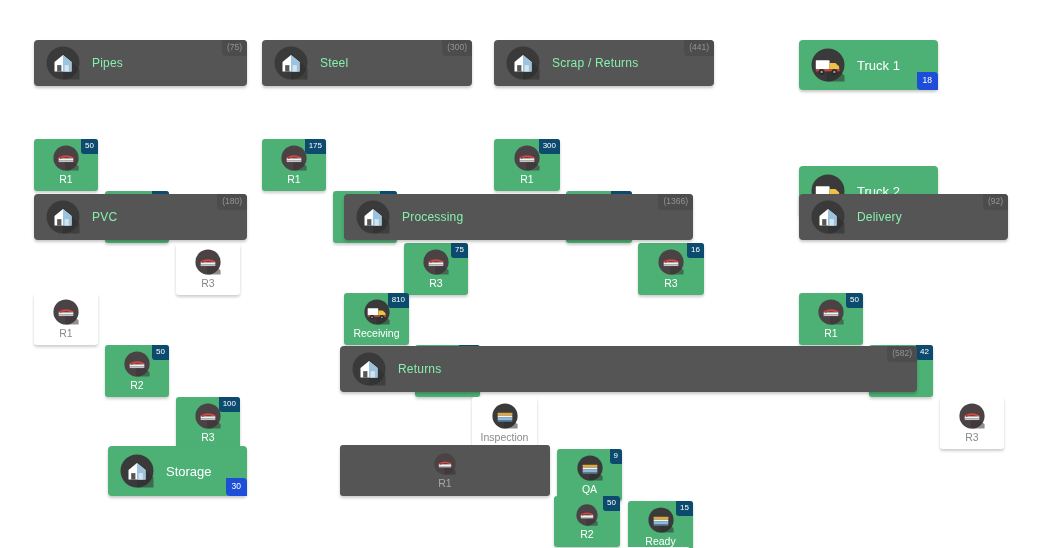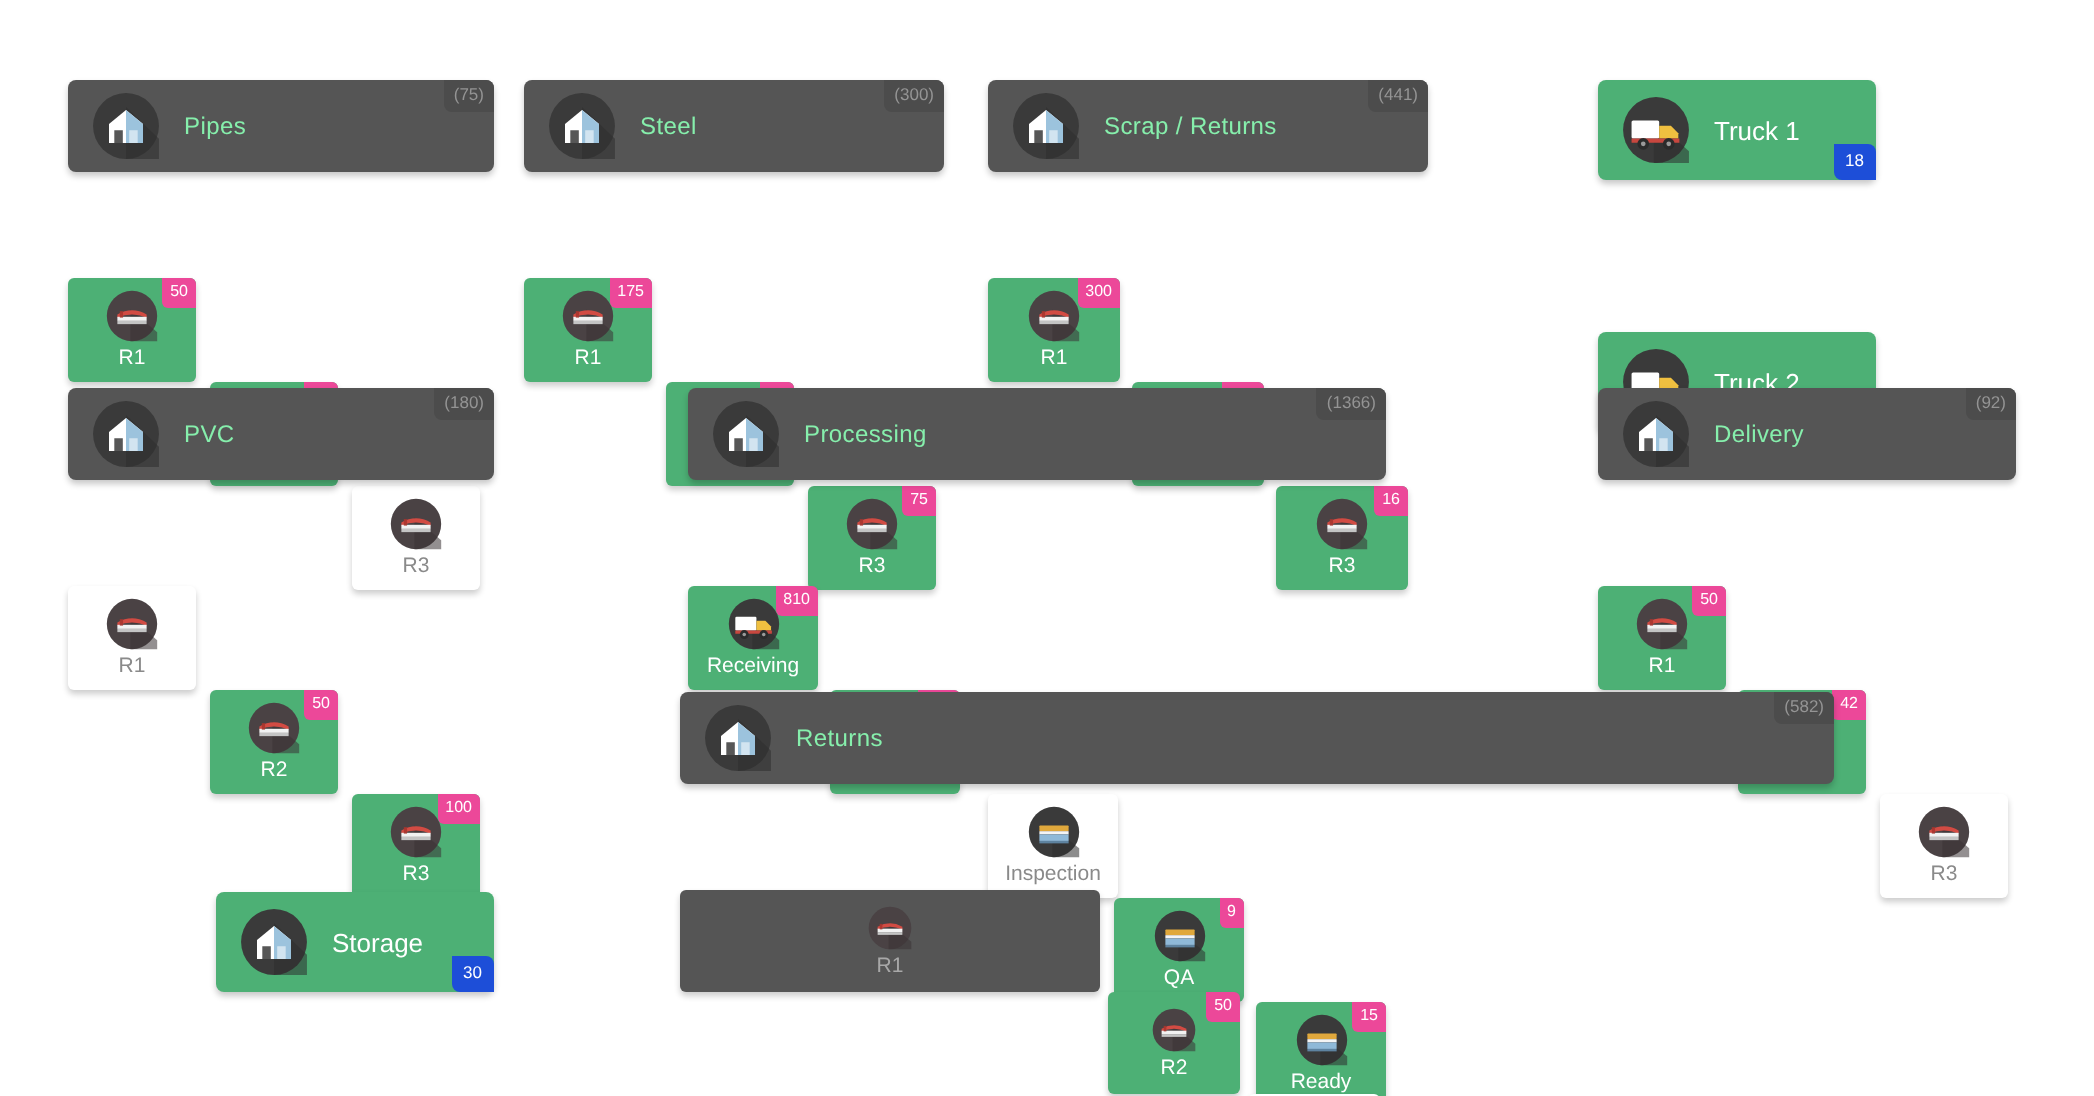--- a/index.html
+++ b/index.html
@@ -70,21 +70,21 @@
   .tile.dark  .tlabel { color: #a8a8a8; }
 
   .tile .tbadge {
     position: absolute;
     top: 0; right: 0;
     font-size: 8px;
     line-height: 1;
     padding: 3px 4px 4px 4px;
     border-radius: 0 3px 0 3px;
   }
-  .tile.green .tbadge { background: #ec4899; color: #ffffff; }
+  .tile.green .tbadge { background: #0c4a6e; color: #ffffff; }
 
   
   .wcard {
     background: #4db075;
     border-radius: 4px;
     display: flex;
     align-items: center;
     padding-left: 12px;
     box-shadow: 0 2px 3px rgba(0,0,0,.22);
     position: relative;
@@ -382,21 +382,21 @@
       <circle cx="32" cy="32" r="31" fill="#3a3a3a"></circle>
       <path d="M30 26 L63 52 L63 63 L30 63 Z" fill="#2e2e2e" opacity=".55"></path>
       <rect x="14" y="24" width="36" height="7" rx="1" fill="#e0a83c"></rect>
       <rect x="14" y="31" width="36" height="4" fill="#f4f4f4"></rect>
       <rect x="14" y="35" width="36" height="8" fill="#8fb9d8"></rect>
       <rect x="14" y="43" width="36" height="3" fill="#5e83a0"></rect>
     </svg></span>
         <span class="tlabel">Prep</span>
         <span class="tbadge">532</span>
       </div>
-    <div class="abs tile white" style="left:150px; top:53px; width:65px; height:52px;">
+    <div class="abs tile white" style="left:128px; top:53px; width:65px; height:52px;">
         <span class="ico" style="width:26px;height:26px"><svg viewBox="0 0 64 64" width="26" height="26">
       <circle cx="32" cy="32" r="31" fill="#3a3a3a"></circle>
       <path d="M30 26 L63 52 L63 63 L30 63 Z" fill="#2e2e2e" opacity=".55"></path>
       <rect x="14" y="24" width="36" height="7" rx="1" fill="#e0a83c"></rect>
       <rect x="14" y="31" width="36" height="4" fill="#f4f4f4"></rect>
       <rect x="14" y="35" width="36" height="8" fill="#8fb9d8"></rect>
       <rect x="14" y="43" width="36" height="3" fill="#5e83a0"></rect>
     </svg></span>
         <span class="tlabel">Inspection</span>
       </div>

